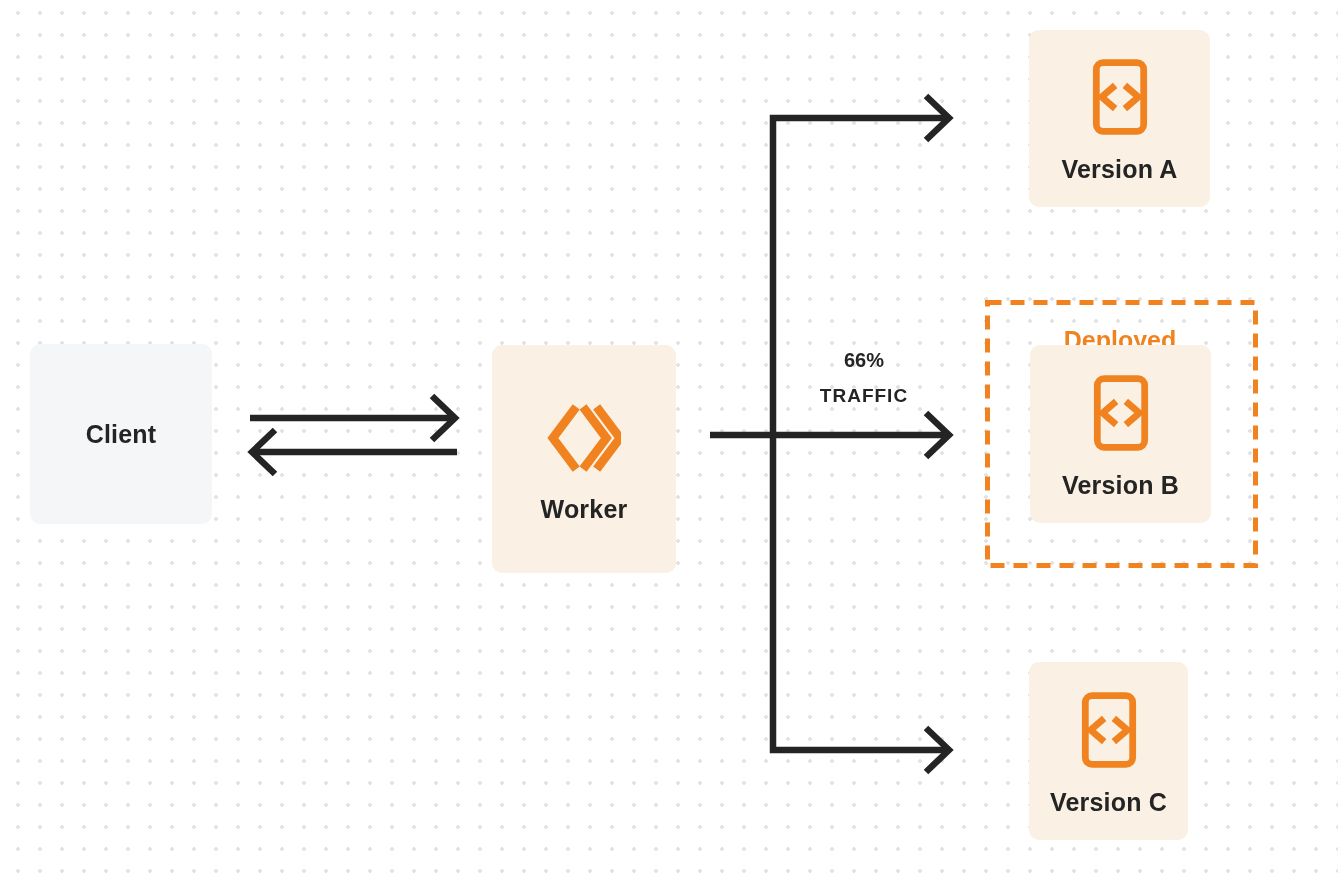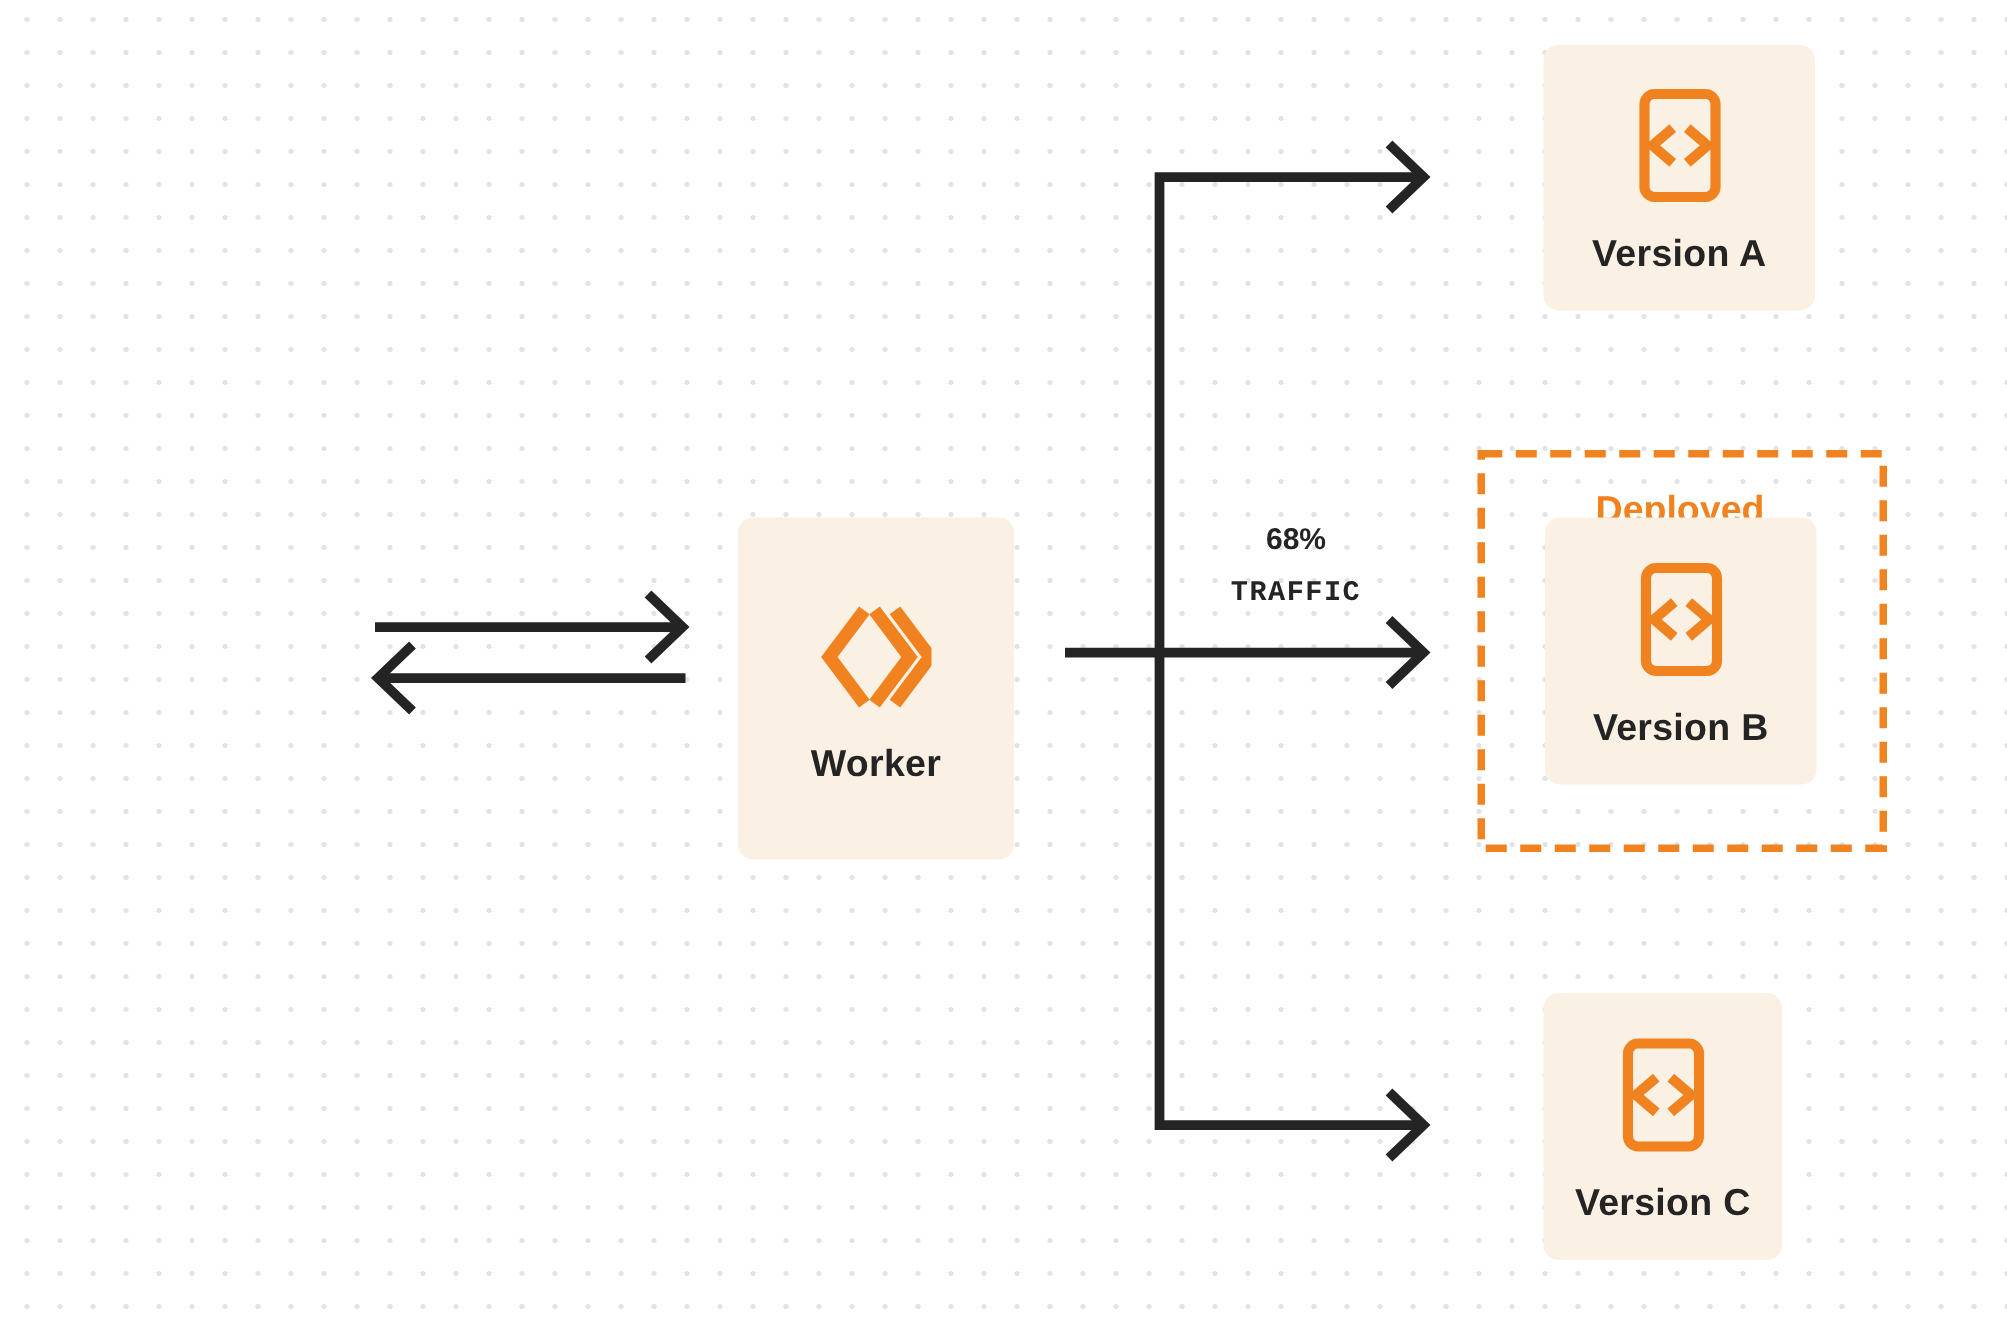--- a/index.html
+++ b/index.html
@@ -96,21 +96,21 @@
     margin-top:40px;
   }
   .traffic-label{
     position:absolute;
     left:779px;top:350px;width:170px;
     text-align:center;
     color:var(--ink);
     font-weight:700;
   }
   .traffic-label .pct{font-size:20px;line-height:1;display:block;}
-  .traffic-label .word{font-size:19px;line-height:1;display:block;margin-top:16px;letter-spacing:1px;font-family:Liberation Mono, monospace;}
+  .traffic-label .word{font-size:19px;line-height:1;display:block;margin-top:16px;letter-spacing:1px;}
 </style>
 </head>
 <body>
 
 <div class="canvas">
 
   <svg class="arrow-layer" viewBox="0 0 1338 878">
 
     <g>
       <path d="M 250 418 L 452 418"></path>
@@ -134,20 +134,23 @@
     <g>
       <path d="M 926 728 L 949 750 L 926 772"></path>
     </g>
   </svg>
 
   <svg class="deployed-rect-svg" viewBox="0 0 279 274">
     <rect x="5.5" y="5.5" width="268" height="263"></rect>
   </svg>
   <div class="deployed-label">Deployed</div>
 
+  <div class="node client-node">
+    <span class="label">Client</span>
+  </div>
 
   <div class="node worker-node">
     <svg width="74" height="70" viewBox="0 0 76 72">
       <polyline class="icon-stroke" points="30,4 6,36 30,68" stroke-width="9"></polyline>
       <polyline class="icon-stroke" points="37,4 61,36 37,68" stroke-width="9"></polyline>
       <polyline class="icon-stroke" points="51,4 75,36 51,68" stroke-width="9"></polyline>
     </svg>
     <span class="label">Worker</span>
   </div>
 
@@ -172,17 +175,17 @@
   <div class="node version-node version-c">
     <svg width="58" height="76" viewBox="0 0 60 78">
       <rect class="icon-stroke" x="5.5" y="3.5" width="49" height="71" rx="7" stroke-width="7"></rect>
       <polyline class="icon-stroke" points="25,27 11,39 25,51" stroke-width="7"></polyline>
       <polyline class="icon-stroke" points="35,27 49,39 35,51" stroke-width="7"></polyline>
     </svg>
     <span class="label">Version C</span>
   </div>
 
   <div class="traffic-label">
-    <span class="pct">68%</span>
+    <span class="pct">66%</span>
     <span class="word">TRAFFIC</span>
   </div>
 
 </div>
 
 </body></html>

